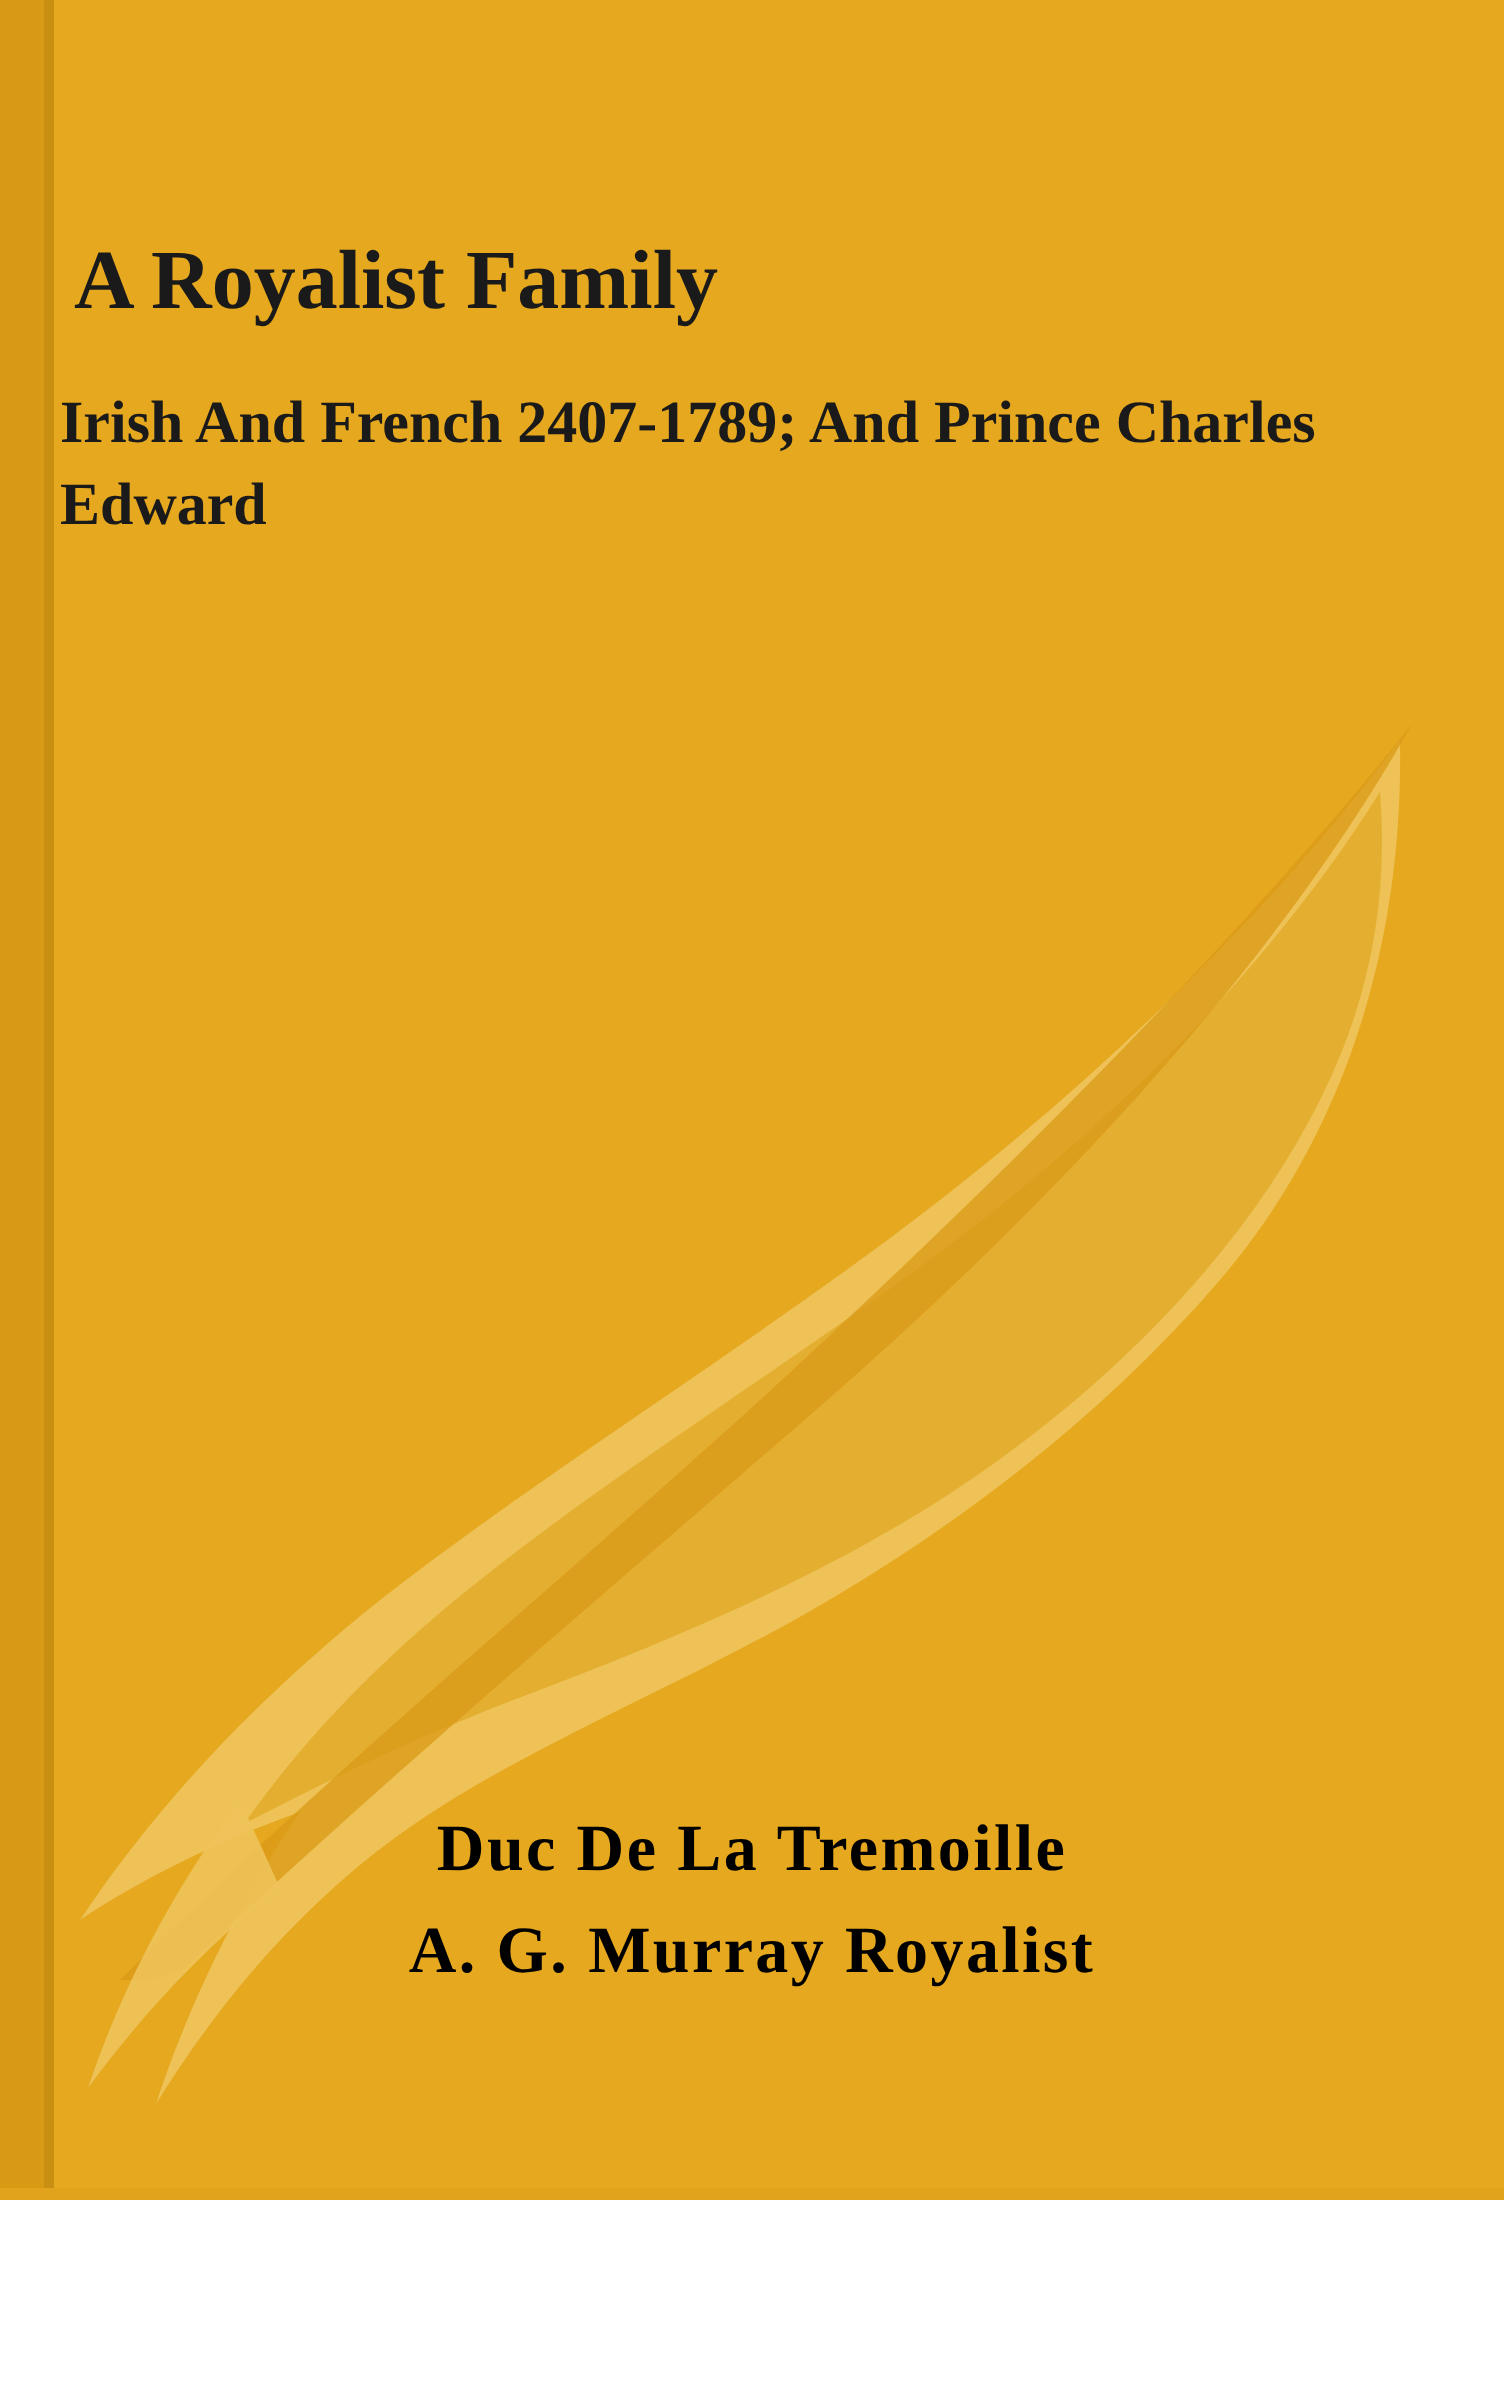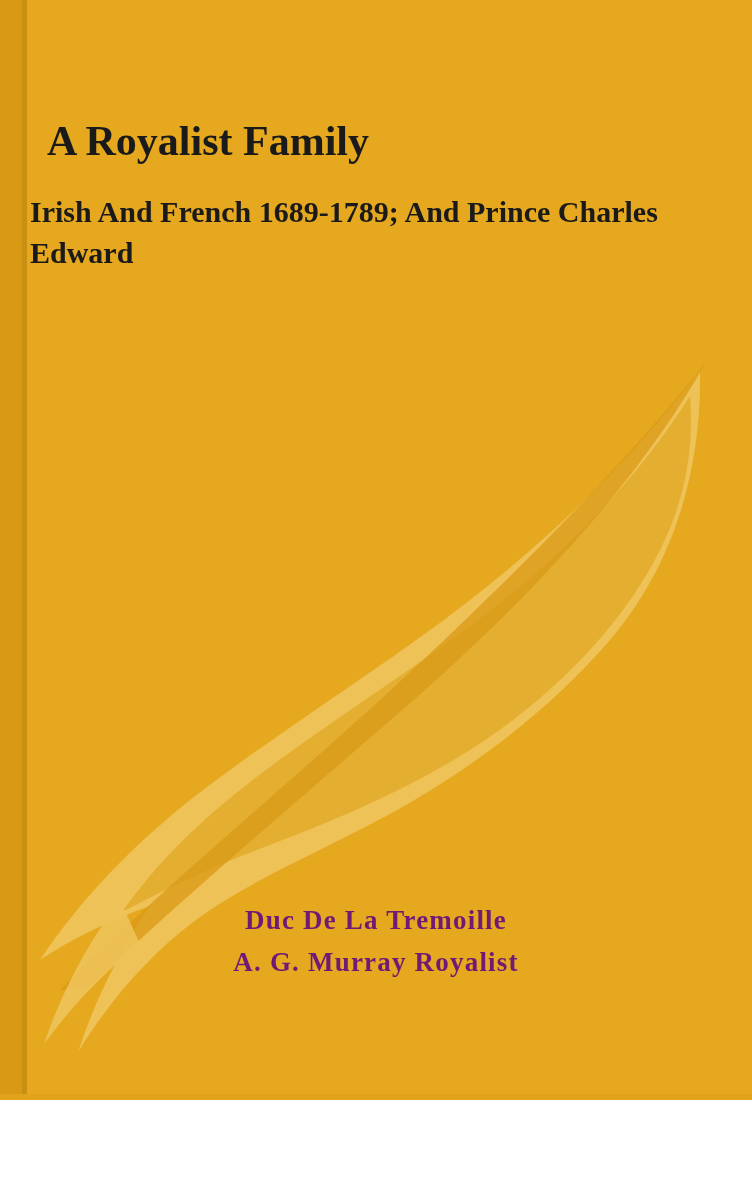--- a/index.html
+++ b/index.html
@@ -74,21 +74,21 @@
     top: 118px;
     width: 690px;
     z-index: 10;
   }
   .book-title {
     font-family: "Liberation Serif", serif;
     font-weight: bold;
     font-size: 42px;
     line-height: 1.12;
     color: #1a1a1a;
-    margin: 0 0 26px 17px;
+    margin: 0 0 26px 7px;
     letter-spacing: 0px;
   }
   .book-subtitle {
     font-family: "Liberation Serif", serif;
     font-weight: bold;
     font-size: 30px;
     line-height: 1.38;
     color: #1a1a1a;
     margin: 0;
     max-width: 672px;
@@ -97,23 +97,23 @@
     position: absolute;
     left: 0;
     top: 900px;
     width: 752px;
     text-align: center;
     z-index: 10;
   }
   .author-line {
     font-family: "Liberation Serif", serif;
     font-weight: bold;
-    font-size: 27px;
+    font-size: 33px;
     line-height: 1.55;
-    color: #701a75;
+    color: #000000;
     letter-spacing: 1.2px;
   }
 </style>
 </head>
 <body>
 
 <div class="cover">
 
   <div class="spine"></div>
   <div class="spine-inner"></div>
@@ -124,21 +124,21 @@
 
     <path d="M690 96 C 636 182, 560 258, 478 320 C 396 382, 306 436, 230 498 C 186 534, 150 572, 122 612 C 168 588, 214 566, 262 548 C 330 522, 404 492, 470 450 C 548 400, 620 330, 660 250 C 686 198, 694 148, 690 96 Z" fill="#e2ab2a" opacity="0.85"></path>
 
     <path d="M706 62 C 620 170, 500 290, 380 400 C 270 500, 160 590, 60 690 C 70 690, 80 690, 92 684 C 196 586, 306 494, 416 398 C 530 298, 640 180, 706 62 Z" fill="#d99a17" opacity="0.75"></path>
 
     <path d="M120 600 C 90 640, 62 690, 44 744 C 72 706, 104 672, 140 644 Z" fill="#eec35a" opacity="0.9"></path>
   </svg>
 
   <div class="title-block">
     <h1 class="book-title">A Royalist Family</h1>
-    <h2 class="book-subtitle">Irish And French 1689-1789; And Prince Charles Edward</h2>
+    <h2 class="book-subtitle">Irish And French 2407-1789; And Prince Charles Edward</h2>
   </div>
 
   <div class="authors">
     <div class="author-line">Duc De La Tremoille</div>
     <div class="author-line">A. G. Murray Royalist</div>
   </div>
 
   <div class="bottom-band-strip"></div>
   <div class="bottom-band"></div>
 

